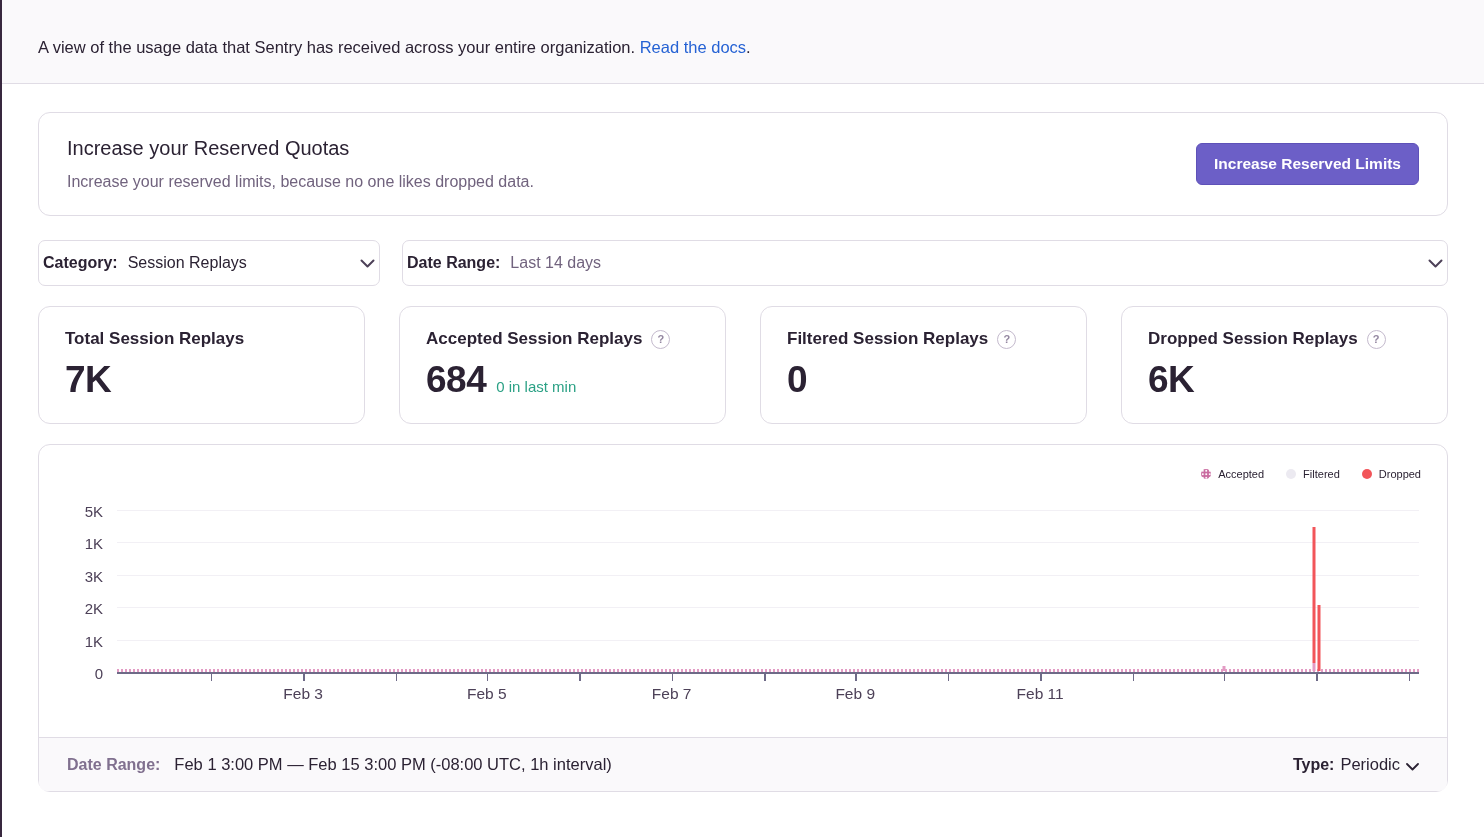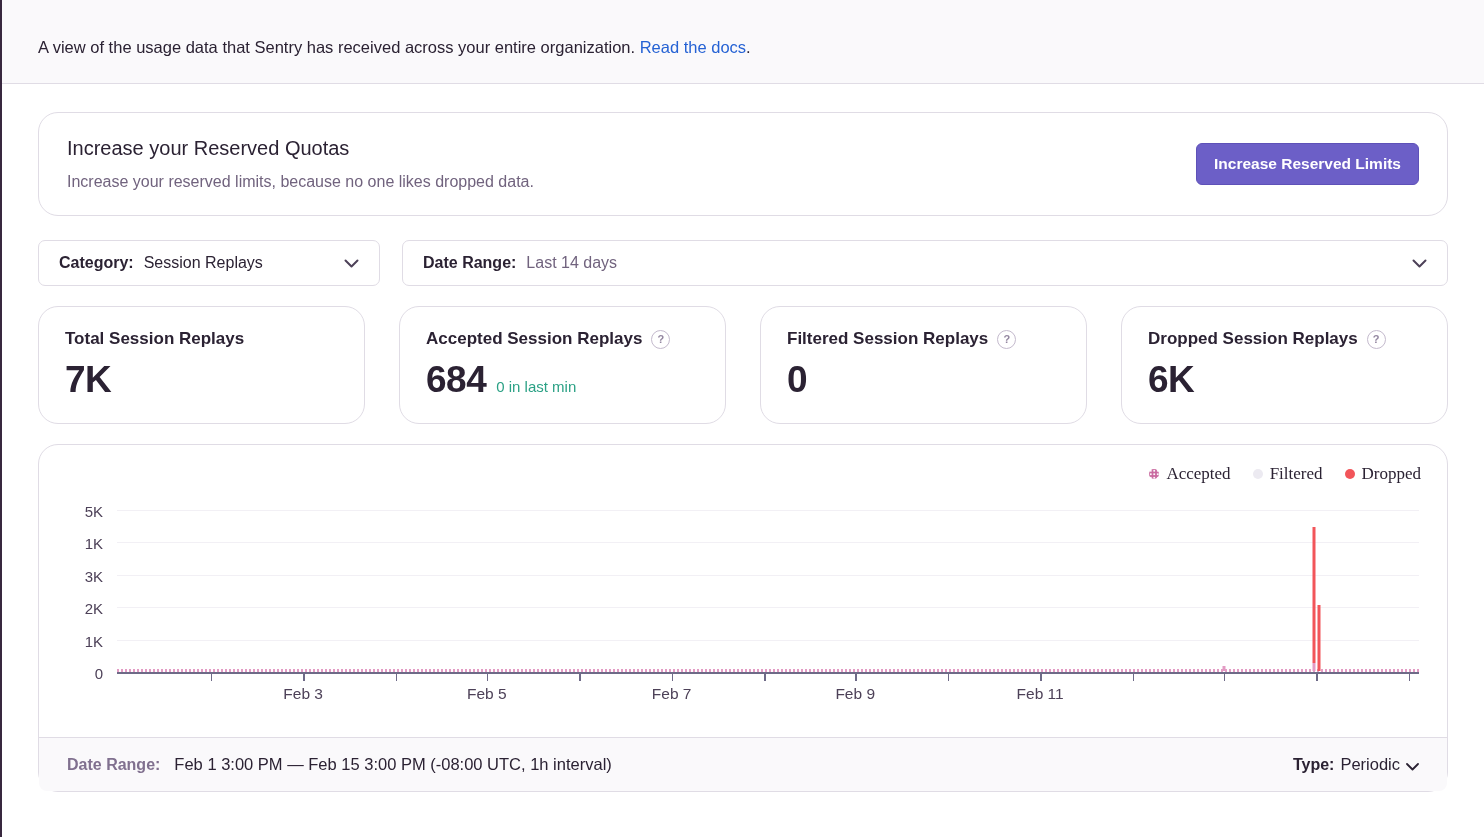--- a/index.html
+++ b/index.html
@@ -11,35 +11,35 @@
   .app { position:relative; width:1484px; height:837px; border-left:2px solid #38283F; background:#fff; }
 
   
   .page-header { background:#FAF9FB; border-bottom:1px solid #E0DCE5; padding:26px 36px 26px 36px; }
   .page-header h1 { font-size:29px; font-weight:700; color:#2B2233; letter-spacing:-0.2px; }
   .page-header .sub { margin-top:12px; font-size:16.5px; color:#2B2233; }
   .page-header .sub a { color:#2562D4; text-decoration:none; cursor:pointer; }
 
   
   .main { padding:28px 36px 0 36px; background:#fff; }
-  .card { background:#fff; border:1px solid #E0DCE5; border-radius:20px; }
+  .card { background:#fff; border:1px solid #E0DCE5; border-radius:12px; }
 
   
   .quota { display:flex; align-items:center; justify-content:space-between; padding:24px 28px; margin-bottom:24px; }
   .quota h2 { font-size:20px; font-weight:500; color:#2B2233; }
   .quota p { margin-top:13px; font-size:16px; color:#71637E; }
   .btn-primary {
     background:#6C5FC7; color:#fff; border:1px solid #5E51B8; border-radius:6px;
     font-size:15.5px; font-weight:700; padding:11px 17px; cursor:pointer;
     font-family: "Liberation Sans", sans-serif;
   }
 
   
   .filters { display:flex; gap:22px; margin-bottom:20px; }
-  .pill { display:flex; align-items:center; border:1px solid #E0DCE5; border-radius:7px; height:46px; padding:0 20px; background:#fff; cursor:pointer; }
+  .pill { display:flex; align-items:center; border:1px solid #E0DCE5; border-radius:7px; height:46px; padding:0 4px; background:#fff; cursor:pointer; }
   .pill .lbl { font-weight:700; font-size:16px; color:#2B2233; margin-right:10px; white-space:nowrap; }
   .pill .val { font-size:16px; color:#2B2233; white-space:nowrap; }
   .pill .val.muted { color:#71637E; }
   .pill.category { width:342px; justify-content:flex-start; }
   .pill.category .chev { margin-left:auto; }
   .pill.daterange { flex:1; }
   .pill.daterange .chev { margin-left:auto; }
   .chev { display:flex; align-items:center; }
 
   
@@ -51,21 +51,21 @@
           font-size:11px; font-weight:700; display:inline-flex; align-items:center; justify-content:center; cursor:pointer; flex:0 0 auto; }
   .stat .stat-value-row { margin-top:10px; display:flex; align-items:baseline; gap:10px; }
   .stat .stat-value { font-size:37px; font-weight:700; color:#2B2233; letter-spacing:-0.5px; }
   .stat .stat-sub { font-size:15px; color:#2BA185; }
 
   
   .chart-card { margin-bottom:0; }
   .chart-area { padding:18px 26px 0 26px; }
   .legend { display:flex; justify-content:flex-end; gap:22px; align-items:center; height:22px; }
   .legend .legend-item { display:flex; align-items:center; gap:7px; cursor:pointer; }
-  .legend .legend-label { font-size:17px; color:#2B2233;font-family:Liberation Serif, serif; }
+  .legend .legend-label { font-size:11px; color:#2B2233; }
   .dot { width:10px; height:10px; border-radius:50%; display:inline-block; }
   .dot.accepted { background-color:#C9699F;
     background-image:radial-gradient(circle, rgba(255,255,255,.95) 1px, rgba(255,255,255,0) 1.4px);
     background-size:3.5px 3.5px; }
   .dot.filtered { background:#ECEAF1; }
   .dot.dropped  { background:#F2555A; }
 
   .plot-wrap { position:relative; margin:26px 2px 0 52px; height:162px; }
   .plot { position:absolute; inset:0; }
   .gridline { position:absolute; left:0; right:0; height:1px; background:#F2F0F5; }

